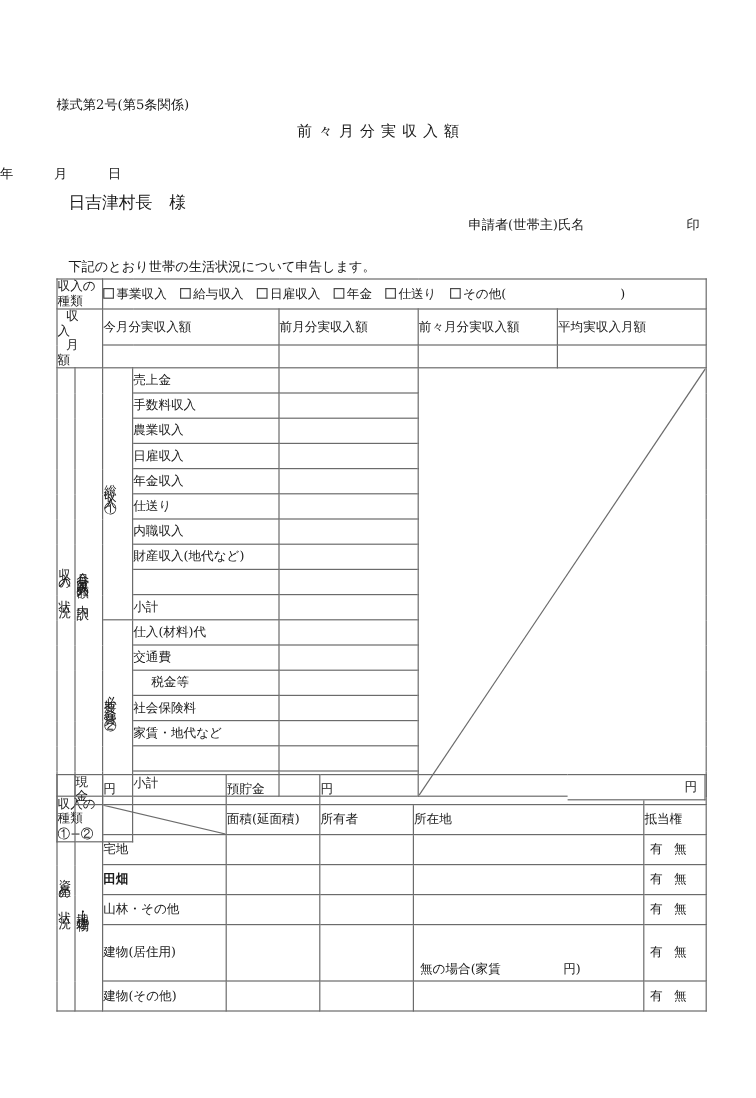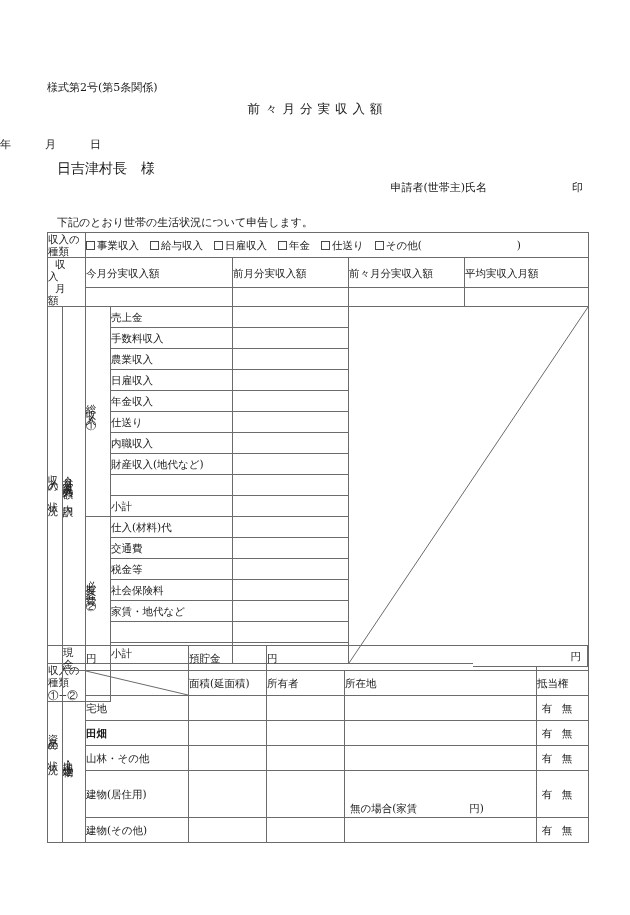--- a/index.html
+++ b/index.html
@@ -244,21 +244,21 @@
       <tr>
         <td rowspan="7" class="vert" style="width:25px;"><span>必要経費②</span></td>
         <td class="pad" style="height:20px;">仕入(材料)代</td>
         <td></td>
       </tr>
       <tr>
         <td class="pad" style="height:20px;">交通費</td>
         <td></td>
       </tr>
       <tr>
-        <td class="pad" style="height:20px;">税金等</td>
+        <td class="pad" style="height:20px;padding-left:15px;">税金等</td>
         <td></td>
       </tr>
       <tr>
         <td class="pad" style="height:20px;">社会保険料</td>
         <td></td>
       </tr>
       <tr>
         <td class="pad" style="height:20px;">家賃・地代など</td>
         <td></td>
       </tr>

